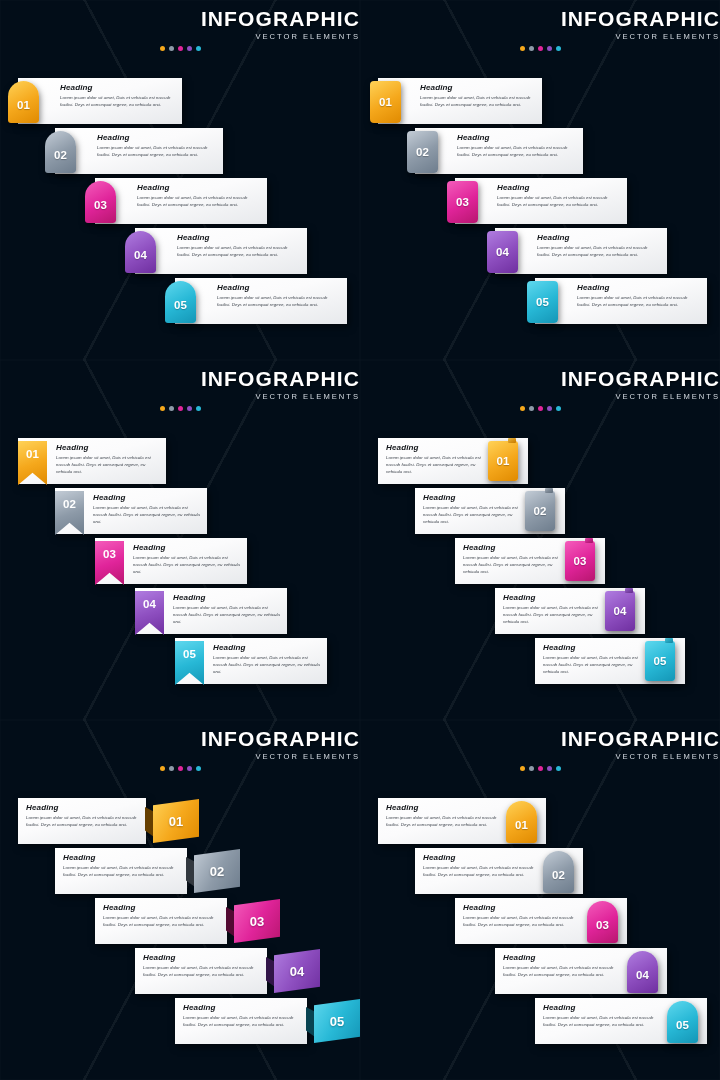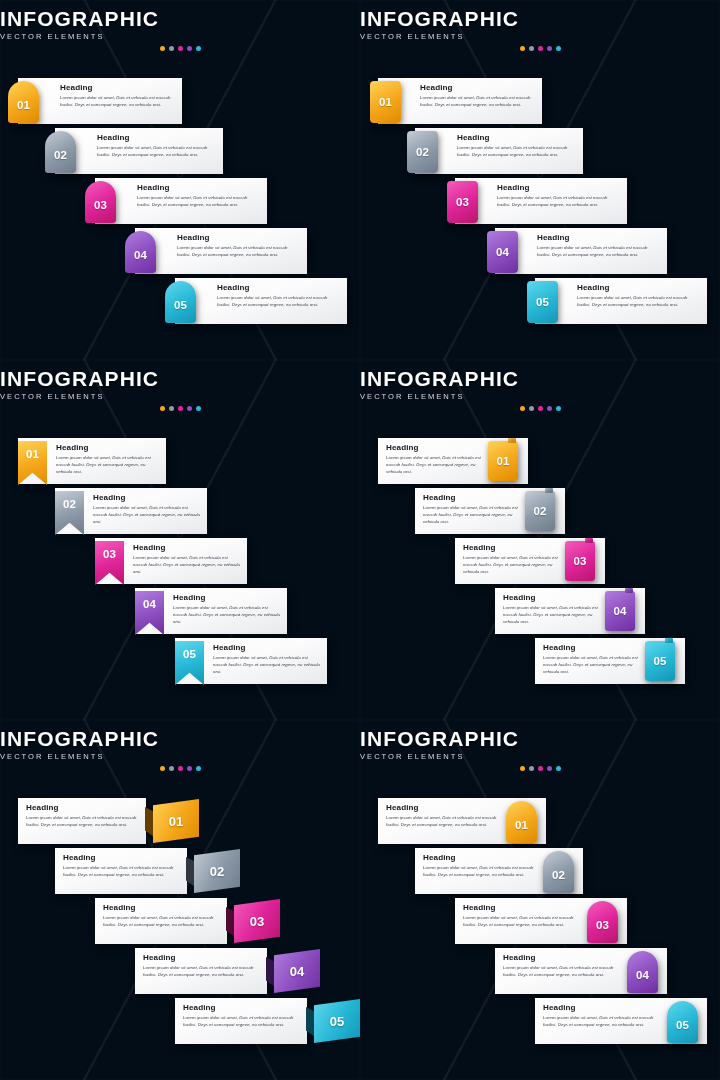--- a/index.html
+++ b/index.html
@@ -28,21 +28,21 @@
     height: 360px;
     overflow: hidden;
     background: #020d18;
     box-shadow: inset 0 0 0 0.5px rgba(255,255,255,0.035);
   }
 
   
   .phead {
     position: absolute;
     top: 8px; left: 0; right: 0;
-    text-align: left;
+    text-align: right;
   }
   .ptitle {
     color: #ffffff;
     font-size: 21px;
     font-weight: bold;
     letter-spacing: 1.1px;
     line-height: 1;
     text-shadow: 0 1px 2px rgba(0,0,0,0.6);
   }
   .psub {
@@ -74,20 +74,21 @@
   .card-txt {
     position: absolute;
     top: 6px;
     bottom: 5px;
     overflow: hidden;
   }
   .hd {
     color: #15181c;
     font-size: 8.1px;
     font-weight: bold;
+    font-style: italic;
     line-height: 1.05;
     letter-spacing: 0.1px;
   }
   .bd {
     color: #3a4049;
     font-size: 4.35px;
     font-style: italic;
     line-height: 1.55;
     margin-top: 3px;
     letter-spacing: 0.05px;

